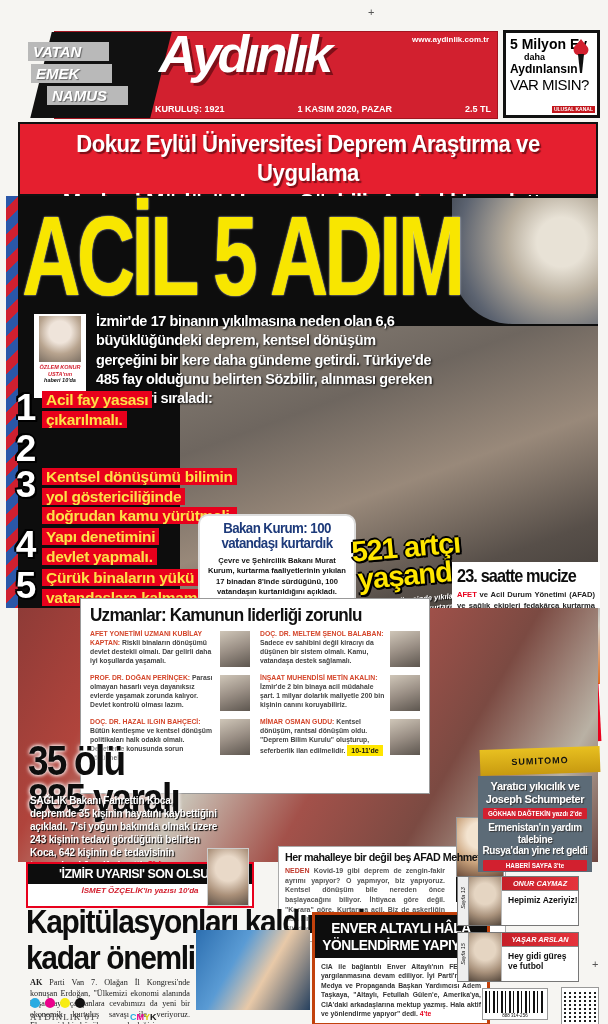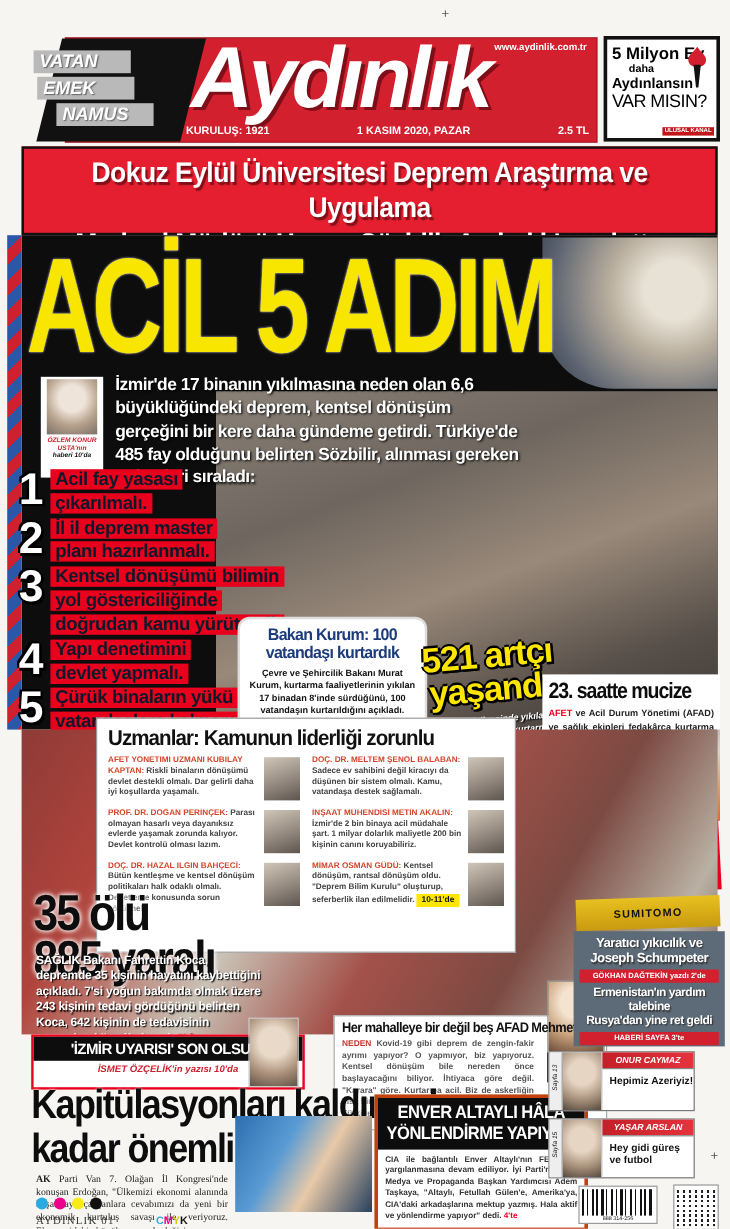--- a/index.html
+++ b/index.html
@@ -2,21 +2,21 @@
 <html><head>
 <meta charset="utf-8">
 <style>
   html,body{margin:0;padding:0;}
   body{width:608px;height:1024px;position:relative;background:#f6f5f2;font-family:"Liberation Sans",sans-serif;overflow:hidden;}
   .abs{position:absolute;}
   .photo{background-size:cover;}
   
   .masthead{left:55px;top:32px;width:442px;height:86px;background:#d2202f;box-shadow:0 0 0 1px #a31520;}
   .masthead .wedge{position:absolute;left:-14px;top:0;width:120px;height:86px;background:#111;transform:skewX(-14deg);}
-  .mast-title{position:absolute;left:104px;top:-8px;color:#fff;font-weight:900;font-style:italic;font-size:72px;letter-spacing:-4px;text-shadow:3px 3px 0 #7e0f18;}
+  .mast-title{position:absolute;left:104px;top:-8px;color:#fff;font-weight:900;font-style:italic;font-size:52px;letter-spacing:-4px;text-shadow:3px 3px 0 #7e0f18;}
   .mast-site{position:absolute;right:8px;top:3px;color:#fff;font-size:8px;font-weight:bold;}
   .mast-bottom{position:absolute;left:100px;right:6px;bottom:4px;display:flex;justify-content:space-between;color:#fff;font-size:9px;font-weight:bold;}
   .tags{left:28px;top:42px;width:120px;height:78px;}
   .tag{background:#b9b9b9;color:#fff;font-weight:900;font-style:italic;font-size:15px;padding:1px 8px 1px 5px;margin-bottom:3px;width:68px;text-shadow:1px 1px 1px #666;}
   .adbox{left:503px;top:30px;width:97px;height:88px;background:#fff;border:3px solid #111;box-sizing:border-box;text-align:left;padding:3px 2px 2px 4px;}
   .adbox .l1{font-size:14px;font-weight:900;}
   .adbox .l2{font-size:9px;font-weight:900;margin-left:14px;}
   .adbox .l3{font-size:12px;font-weight:900;}
   .adbox .l4{font-size:15px;font-weight:400;letter-spacing:-0.5px;}
   .ukanal{position:absolute;right:2px;bottom:2px;background:#c3161c;color:#fff;font-size:5px;font-weight:bold;text-align:center;line-height:1.1;padding:1px 2px;}
@@ -33,21 +33,21 @@
   .ph-rubble{left:180px;top:326px;width:418px;height:282px;background:linear-gradient(160deg,#8a8177 0%,#6e665f 30%,#99897a 55%,#574f49 80%,#3f3a36 100%);}
   .byline-card{left:34px;top:314px;width:52px;height:84px;background:#fff;text-align:center;padding-top:2px;box-sizing:border-box;}
   .byline-photo{width:42px;height:46px;margin:0 auto;background:radial-gradient(circle at 50% 35%,#efe4da 0 30%,#b8a48f 60%,#7b6f63 100%);}
   .byline-name{color:#d2202f;font-weight:900;font-size:5.5px;font-style:italic;line-height:1.2;margin-top:2px;}
   .byline-ref{color:#111;font-weight:bold;font-size:5.5px;font-style:italic;}
   .intro{left:96px;top:312px;width:338px;color:#fff;font-weight:900;font-size:14.5px;line-height:1.33;letter-spacing:-0.4px;text-shadow:1px 1px 2px #000;}
   
   .steps{left:10px;top:390px;width:236px;}
   .step{display:flex;align-items:flex-start;margin-bottom:1px;}
   .step-no{flex:0 0 32px;color:#fff;font-weight:900;font-size:37px;line-height:0.95;text-shadow:-2px 0 0 #000,2px 0 0 #000,0 -2px 0 #000,0 2px 0 #000,2px 2px 0 #000,-2px -2px 0 #000;text-align:center;}
-  .step-text{color:#0f172a;font-weight:900;font-size:15.5px;line-height:1.28;letter-spacing:-0.3px;}
+  .step-text{color:#fde047;font-weight:900;font-size:15.5px;line-height:1.28;letter-spacing:-0.3px;}
   .step-text span{background:#e8001c;padding:0 4px;box-decoration-break:clone;-webkit-box-decoration-break:clone;}
   
   .kurum{left:200px;top:516px;width:154px;height:162px;background:#fff;border-radius:8px;box-sizing:border-box;padding:5px 7px;text-align:center;box-shadow:0 0 0 2px #ddd;}
   .kurum-title{color:#1d3a7a;font-weight:900;font-size:14px;line-height:1.1;letter-spacing:-0.6px;transform:scaleX(0.95);}
   .kurum-body{margin-top:4px;color:#111;font-size:7.6px;font-weight:bold;line-height:1.38;text-align:center;}
   .badge-red{display:inline-block;background:#e8001c;color:#fff;font-weight:900;font-size:7.5px;padding:2px 8px;border-radius:2px;margin-top:4px;}
   
   .artci{left:337px;top:534px;width:140px;transform:rotate(-5deg);color:#ffe600;font-weight:900;font-size:29px;line-height:0.95;text-align:center;letter-spacing:-1px;text-shadow:-2px 0 0 #000,2px 0 0 #000,0 -2px 0 #000,0 2px 0 #000,2px 2px 0 #000;}
   .artci-cap{left:336px;top:596px;width:128px;transform:rotate(-5deg);color:#fff;font-weight:bold;font-style:italic;font-size:7.5px;line-height:1.3;text-align:center;text-shadow:1px 1px 1px #000;}
   
@@ -90,21 +90,21 @@
   .cmyk-dots{left:30px;top:998px;display:flex;gap:5px;}
   .dot{width:10px;height:10px;border-radius:50%;}
   .footer-left{left:30px;top:1012px;font-family:"Liberation Serif",serif;font-size:9px;color:#333;letter-spacing:1px;}
   .footer-cmyk{left:130px;top:1012px;font-size:9px;font-weight:bold;}
   
   .enver{left:312px;top:912px;width:178px;background:#fff;border:3px solid #c2410c;box-sizing:border-box;}
   .enver-h{background:#0d0d0d;color:#fff;font-weight:900;font-size:15px;text-align:center;line-height:1.15;padding:4px 0;letter-spacing:-0.5px;}
   .enver-h div{transform:scaleX(0.92);}
   .enver-body{padding:4px 6px;font-size:6.8px;color:#333;font-weight:bold;line-height:1.4;text-align:justify;}
   
-  .rail1{left:478px;top:776px;width:126px;height:96px;background:#5c6b77;box-sizing:border-box;padding:4px 3px;text-align:center;}
+  .rail1{left:478px;top:776px;width:114px;height:96px;background:#5c6b77;box-sizing:border-box;padding:4px 3px;text-align:center;}
   .rail-t{color:#fff;font-weight:900;font-size:11px;line-height:1.15;letter-spacing:-0.4px;text-shadow:1px 1px 1px #333;}
   .rail-badge{background:#d2202f;color:#fff;font-weight:900;font-size:6.3px;padding:2px 0;margin:3px 2px;border-radius:1px;}
   .colcard{left:457px;width:122px;height:50px;background:#fff;border:1px solid #777;box-sizing:border-box;display:flex;}
   .colcard .pageno{flex:0 0 10px;background:#eee;border-right:1px solid #999;position:relative;}
   .colcard .pageno span{position:absolute;left:-10px;top:18px;transform:rotate(-90deg);font-size:5.5px;color:#111;width:30px;text-align:center;font-style:italic;}
   .colcard .cphoto{flex:0 0 32px;background:radial-gradient(circle at 50% 35%,#e5d5c2 0 30%,#a8917b 65%,#55483d 100%);border-right:1px solid #bbb;}
   .colcard .cbody{flex:1;}
   .colcard .cname{background:linear-gradient(90deg,#c51f28,#e5333c);color:#fff;font-weight:900;font-style:italic;font-size:7.3px;text-align:center;padding:2px 0;border-bottom:1px solid #888;}
   .colcard .ctitle{color:#111;font-weight:900;font-size:8.5px;line-height:1.2;padding:4px 0 0 6px;}
   .barcode{left:482px;top:988px;width:66px;height:32px;background:#fff;border:1px solid #999;box-sizing:border-box;padding:2px;}
@@ -163,21 +163,20 @@
 </div>
 <div class="abs intro">İzmir'de 17 binanın yıkılmasına neden olan 6,6 büyüklüğündeki deprem, kentsel dönüşüm gerçeğini bir kere daha gündeme getirdi. Türkiye'de 485 fay olduğunu belirten Sözbilir, alınması gereken önlemleri sıraladı:</div>
 
 <div class="abs steps">
   <div class="step">
     <div class="step-no">1</div>
     <div class="step-text" style="width:140px;"><span>Acil fay yasası çıkarılmalı.</span></div>
   </div>
   <div class="step">
     <div class="step-no">2</div>
-    <div class="step-text" style="width:160px;"><span>İl il deprem master planı hazırlanmalı.</span></div>
   </div>
   <div class="step">
     <div class="step-no">3</div>
     <div class="step-text" style="width:200px;"><span>Kentsel dönüşümü bilimin yol göstericiliğinde doğrudan kamu yürütmeli.</span></div>
   </div>
   <div class="step">
     <div class="step-no">4</div>
     <div class="step-text" style="width:130px;"><span>Yapı denetimini devlet yapmalı.</span></div>
   </div>
   <div class="step">

